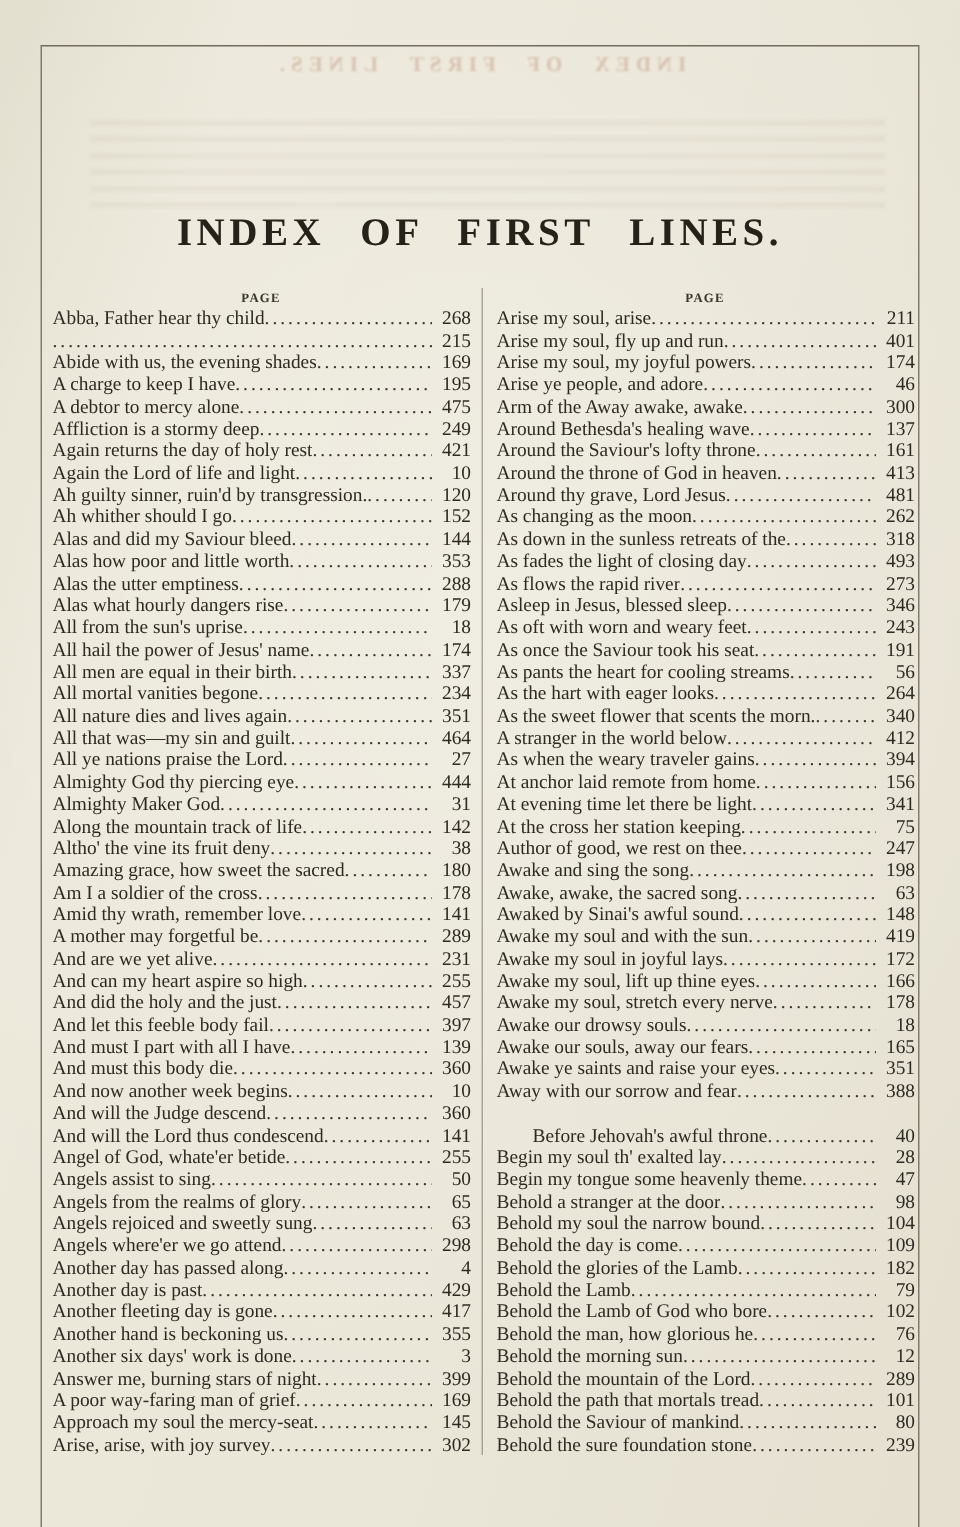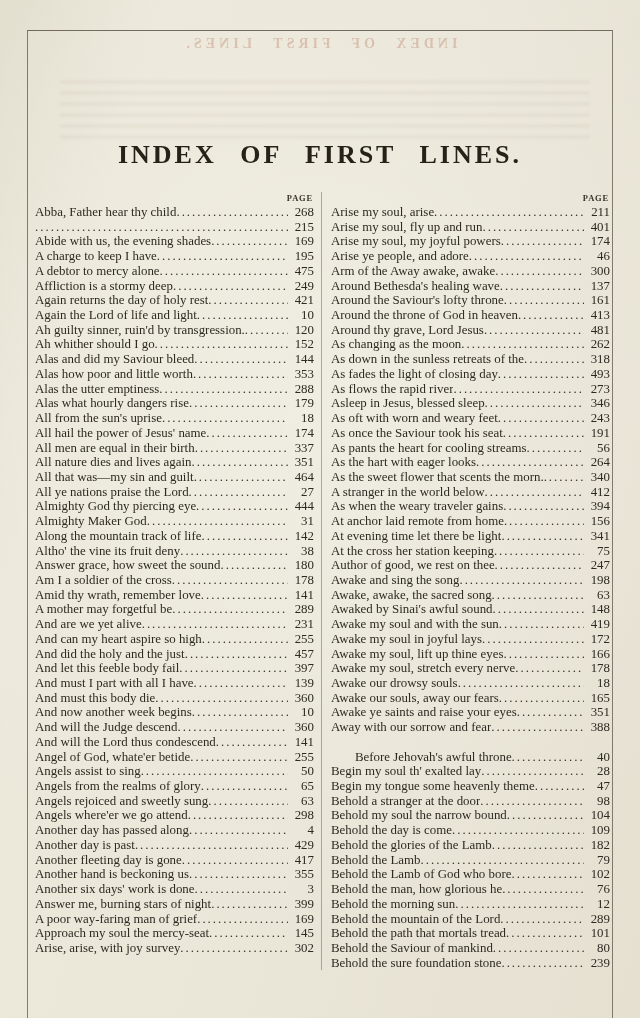--- a/index.html
+++ b/index.html
@@ -85,21 +85,21 @@
   .col {
     flex: 1 1 0;
     min-width: 0;
   }
   .col.right {
     border-left: 1px solid rgba(120,110,92,0.55);
     margin-left: 7px;
     padding-left: 9px;
   }
   .page-label {
-    text-align: right;
+    text-align: center;
     font-size: 8.5px;
     font-weight: bold;
     letter-spacing: 0.8px;
     color: #3a352a;
     padding-right: 1px;
     height: 13px;
     line-height: 13px;
   }
   .entry {
     display: flex;
@@ -224,20 +224,25 @@
           <span class="t">All hail the power of Jesus' name</span>
           <span class="dots"></span>
           <span class="p">174</span>
         </div>
         <div class="entry">
           <span class="t">All men are equal in their birth</span>
           <span class="dots"></span>
           <span class="p">337</span>
         </div>
         <div class="entry">
+          <span class="t">All mortal vanities begone</span>
+          <span class="dots"></span>
+          <span class="p">234</span>
+        </div>
+        <div class="entry">
           <span class="t">All nature dies and lives again</span>
           <span class="dots"></span>
           <span class="p">351</span>
         </div>
         <div class="entry">
           <span class="t">All that was—my sin and guilt</span>
           <span class="dots"></span>
           <span class="p">464</span>
         </div>
         <div class="entry">
@@ -259,21 +264,21 @@
           <span class="t">Along the mountain track of life</span>
           <span class="dots"></span>
           <span class="p">142</span>
         </div>
         <div class="entry">
           <span class="t">Altho' the vine its fruit deny</span>
           <span class="dots"></span>
           <span class="p">38</span>
         </div>
         <div class="entry">
-          <span class="t">Answer grace, how sweet the sound</span>
+          <span class="t">Amazing grace, how sweet the sacred</span>
           <span class="dots"></span>
           <span class="p">180</span>
         </div>
         <div class="entry">
           <span class="t">Am I a soldier of the cross</span>
           <span class="dots"></span>
           <span class="p">178</span>
         </div>
         <div class="entry">
           <span class="t">Amid thy wrath, remember love</span>

